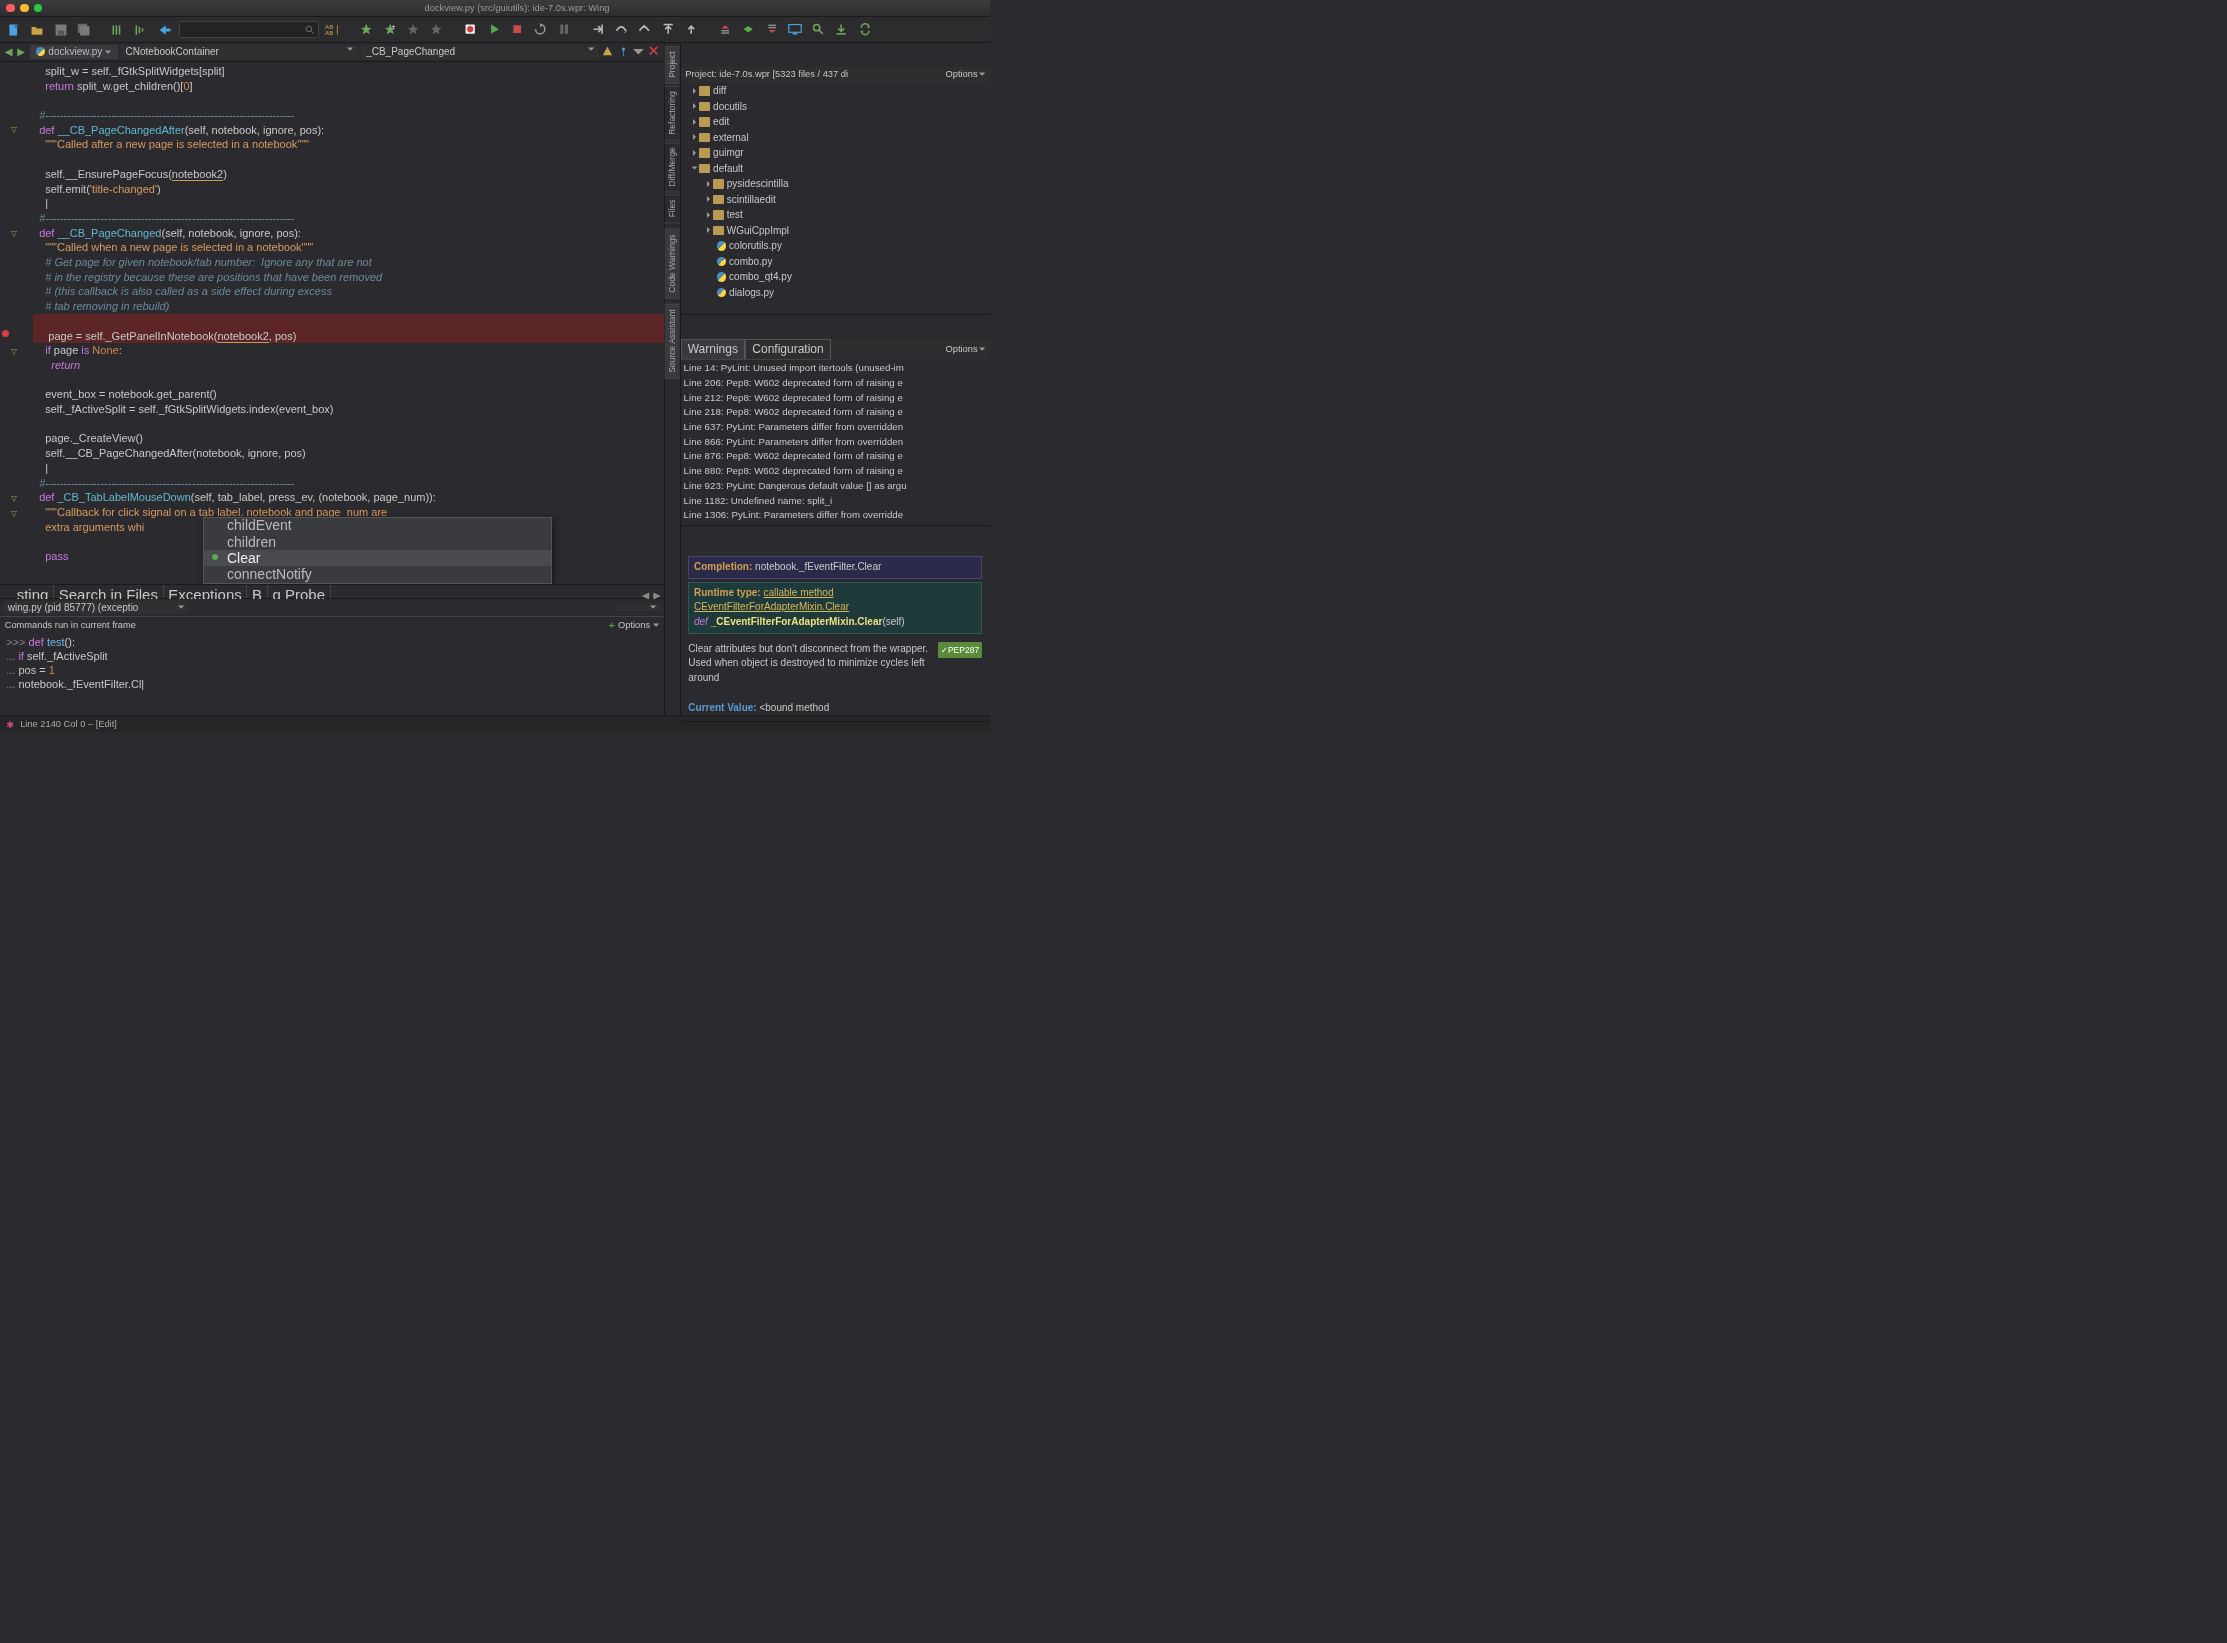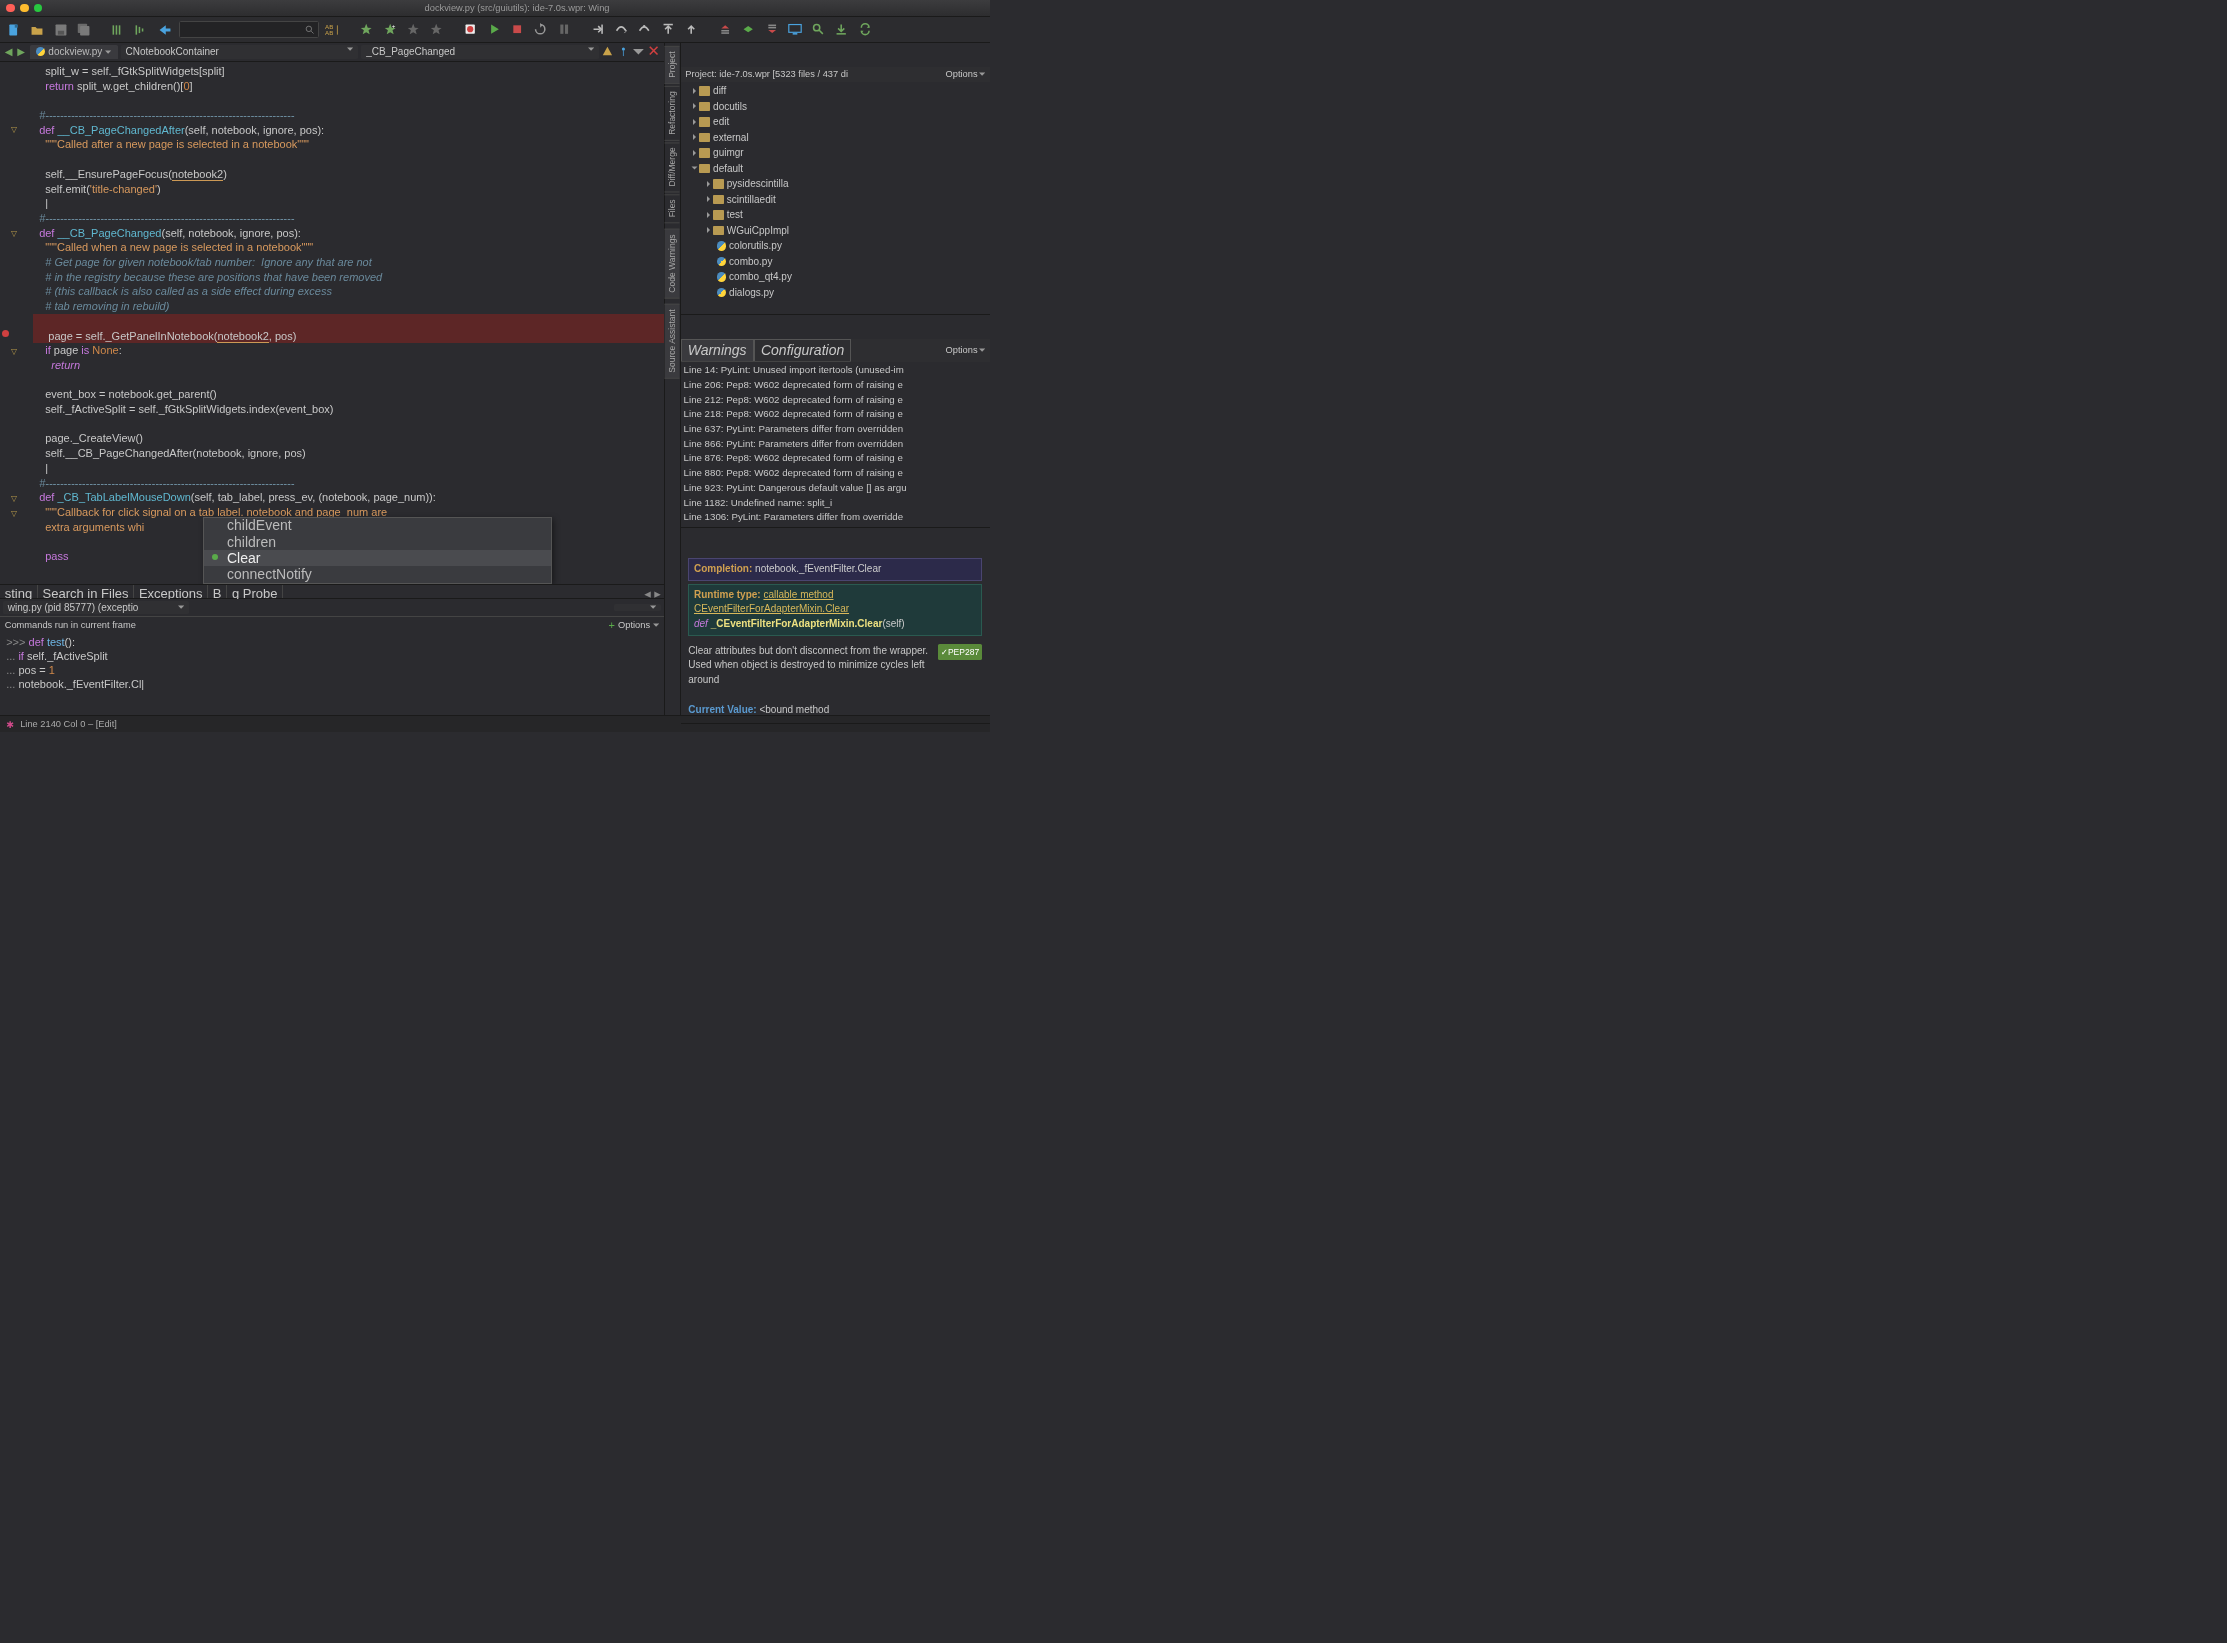--- a/index.html
+++ b/index.html
@@ -45,21 +45,21 @@
 .gut-mark { position:absolute; font-size:7.8px; color:#b89b4a; left:11px;}
 .gut-break { position:absolute; left:1.6px; width:7.8px; height:7.8px; background:#d04040; border-radius:50%; }
 
 
 .popup { position:absolute; background:#3a3b3f; border:0.8px solid #555; width:349px; font-family:Menlo,monospace; font-size:14px; box-shadow:1.6px 1.6px 6.2px rgba(0,0,0,.5); }
 .popup .item { padding:0.8px 7.8px 0.8px 23px; color:#bbb; position:relative; }
 .popup .item.sel { background:#4a4b4f; color:#eee; }
 .popup .item .bullet { position:absolute; left:7.8px; top:3.9px; width:6.2px;height:6.2px; border-radius:50%; }
 
 
-.bottom-tabs { height:15.5px; display:flex; background:#2b2b2f; border-top:0.8px solid #1a1a1a; border-bottom:0.8px solid #1a1a1a; font-size:13px; }
+.bottom-tabs { height:15.5px; display:flex; background:#2b2b2f; border-top:0.8px solid #1a1a1a; border-bottom:0.8px solid #1a1a1a; font-size:15px;padding-left:12px; }
 .bottom-tabs .bt { padding:1.6px 4.7px; border-right:0.8px solid #444; cursor:pointer; white-space:nowrap; }
 .bottom-tabs .navarrow{ margin-left:auto; padding:1.6px 3.1px; color:#888;}
 .console { flex:0 0 116px; display:flex; flex-direction:column; background:#2b2b2f; }
 .console-bar { display:flex; align-items:center; height:17px; padding:0 3.1px; gap:3.1px; }
 .console-bar .dd2 { background:#303033; padding:0.8px 4.7px; border-radius:1.6px; display:flex; align-items:center; flex:0 0 186px;}
 .console-hdr { border-top:0.8px solid #444; display:flex; padding:1.6px 4.7px; align-items:center; font-size:9.3px;}
 .console-hdr .opt { margin-left:auto; display:flex; align-items:center; gap:3.1px;}
 .shell { font-family:Menlo,monospace; font-size:11px; padding:3.1px 6.2px; line-height:14px;}
 .shell .prompt{color:#888;}
 
@@ -74,21 +74,21 @@
 .panel-hdr .opt { margin-left:auto; cursor:pointer; display:flex; align-items:center; gap:1.6px;}
 .tree { padding:1.6px 3.1px; font-size:10px; line-height:15.5px; overflow:hidden;}
 .tree .row { display:flex; align-items:center; gap:3.1px; white-space:nowrap;}
 .tree .ind0{padding-left:9.3px;} .tree .ind1{padding-left:23px;}
 .tri { width:0;height:0;border-left:3.9px solid #9a9a9a;border-top:3.1px solid transparent;border-bottom:3.1px solid transparent; display:inline-block;}
 .tri.open { transform:rotate(90deg);}
 .fold-icon { width:11px;height:9.3px; background:#b89a52; border-radius:0.8px; display:inline-block;}
 .py-icon { width:9.3px;height:9.3px; border-radius:50%; background:linear-gradient(135deg,#4b8bbe 50%,#ffd43b 50%); display:inline-block;}
 
 .warn-tabs { display:flex; border-bottom:0.8px solid #444; }
-.warn-tabs .wt { padding:2.3px 6.2px; border:0.8px solid #555; border-bottom:none; background:#2e2e31; font-size:14px;font-style:italic;}
+.warn-tabs .wt { padding:2.3px 6.2px; border:0.8px solid #555; border-bottom:none; background:#2e2e31; font-size:12px;}
 .warn-tabs .wt.act { background:#3a3a3e; }
 .warnlist { font-size:9.7px; line-height:14.7px; padding:1.6px 3.1px; overflow:hidden; white-space:nowrap;}
 
 .sa-body { padding:6.2px 7.8px; font-size:10px; line-height:14.7px; overflow:hidden;}
 .sa-box1 { background:#2c2a4a; border:0.8px solid #4a4570; padding:3.1px 4.7px; margin-bottom:3.1px;}
 .sa-box2 { background:#1f3a3a; border:0.8px solid #2a5a50; padding:3.1px 4.7px; margin-bottom:7.8px;}
 .sa-k { color:#d0a050; font-weight:bold;}
 .sa-link { color:#d8b85a; text-decoration:underline;}
 .sa-fn { color:#ede080; font-weight:bold;}
 .pep { background:#5a8a3a; color:#fff; padding:0.8px 3.1px; border-radius:1.6px; font-size:8.5px; float:right;}

